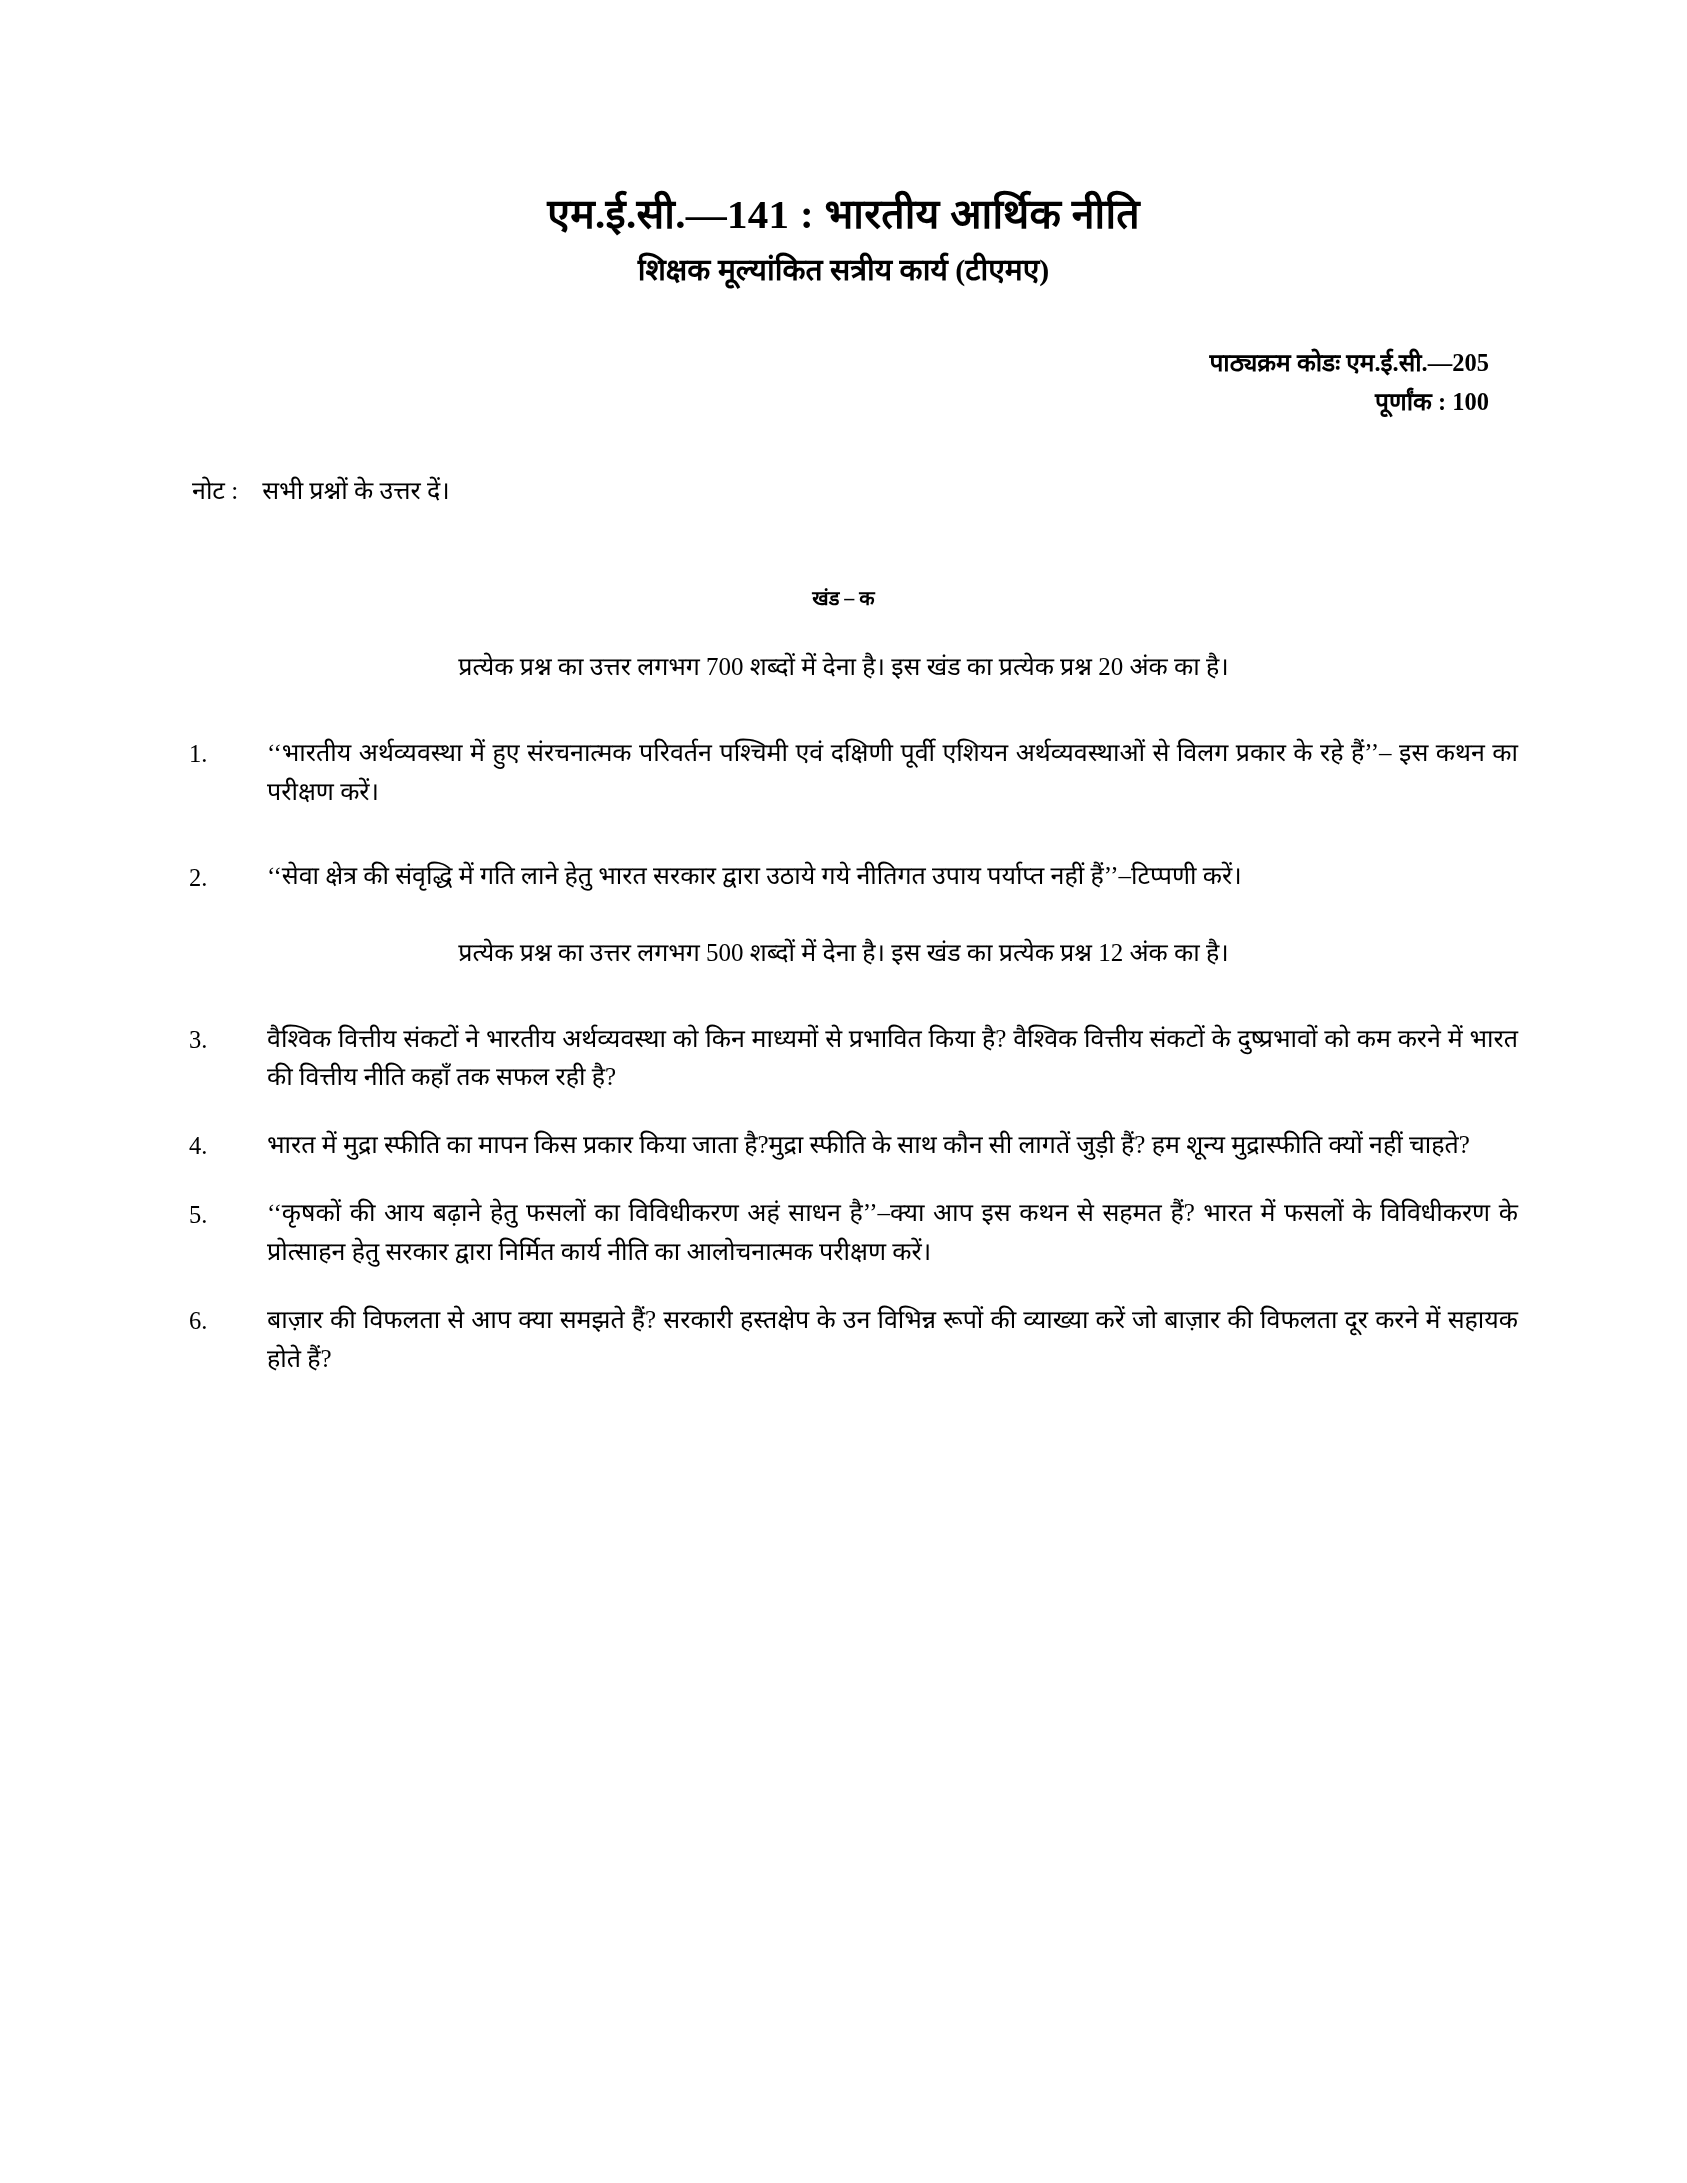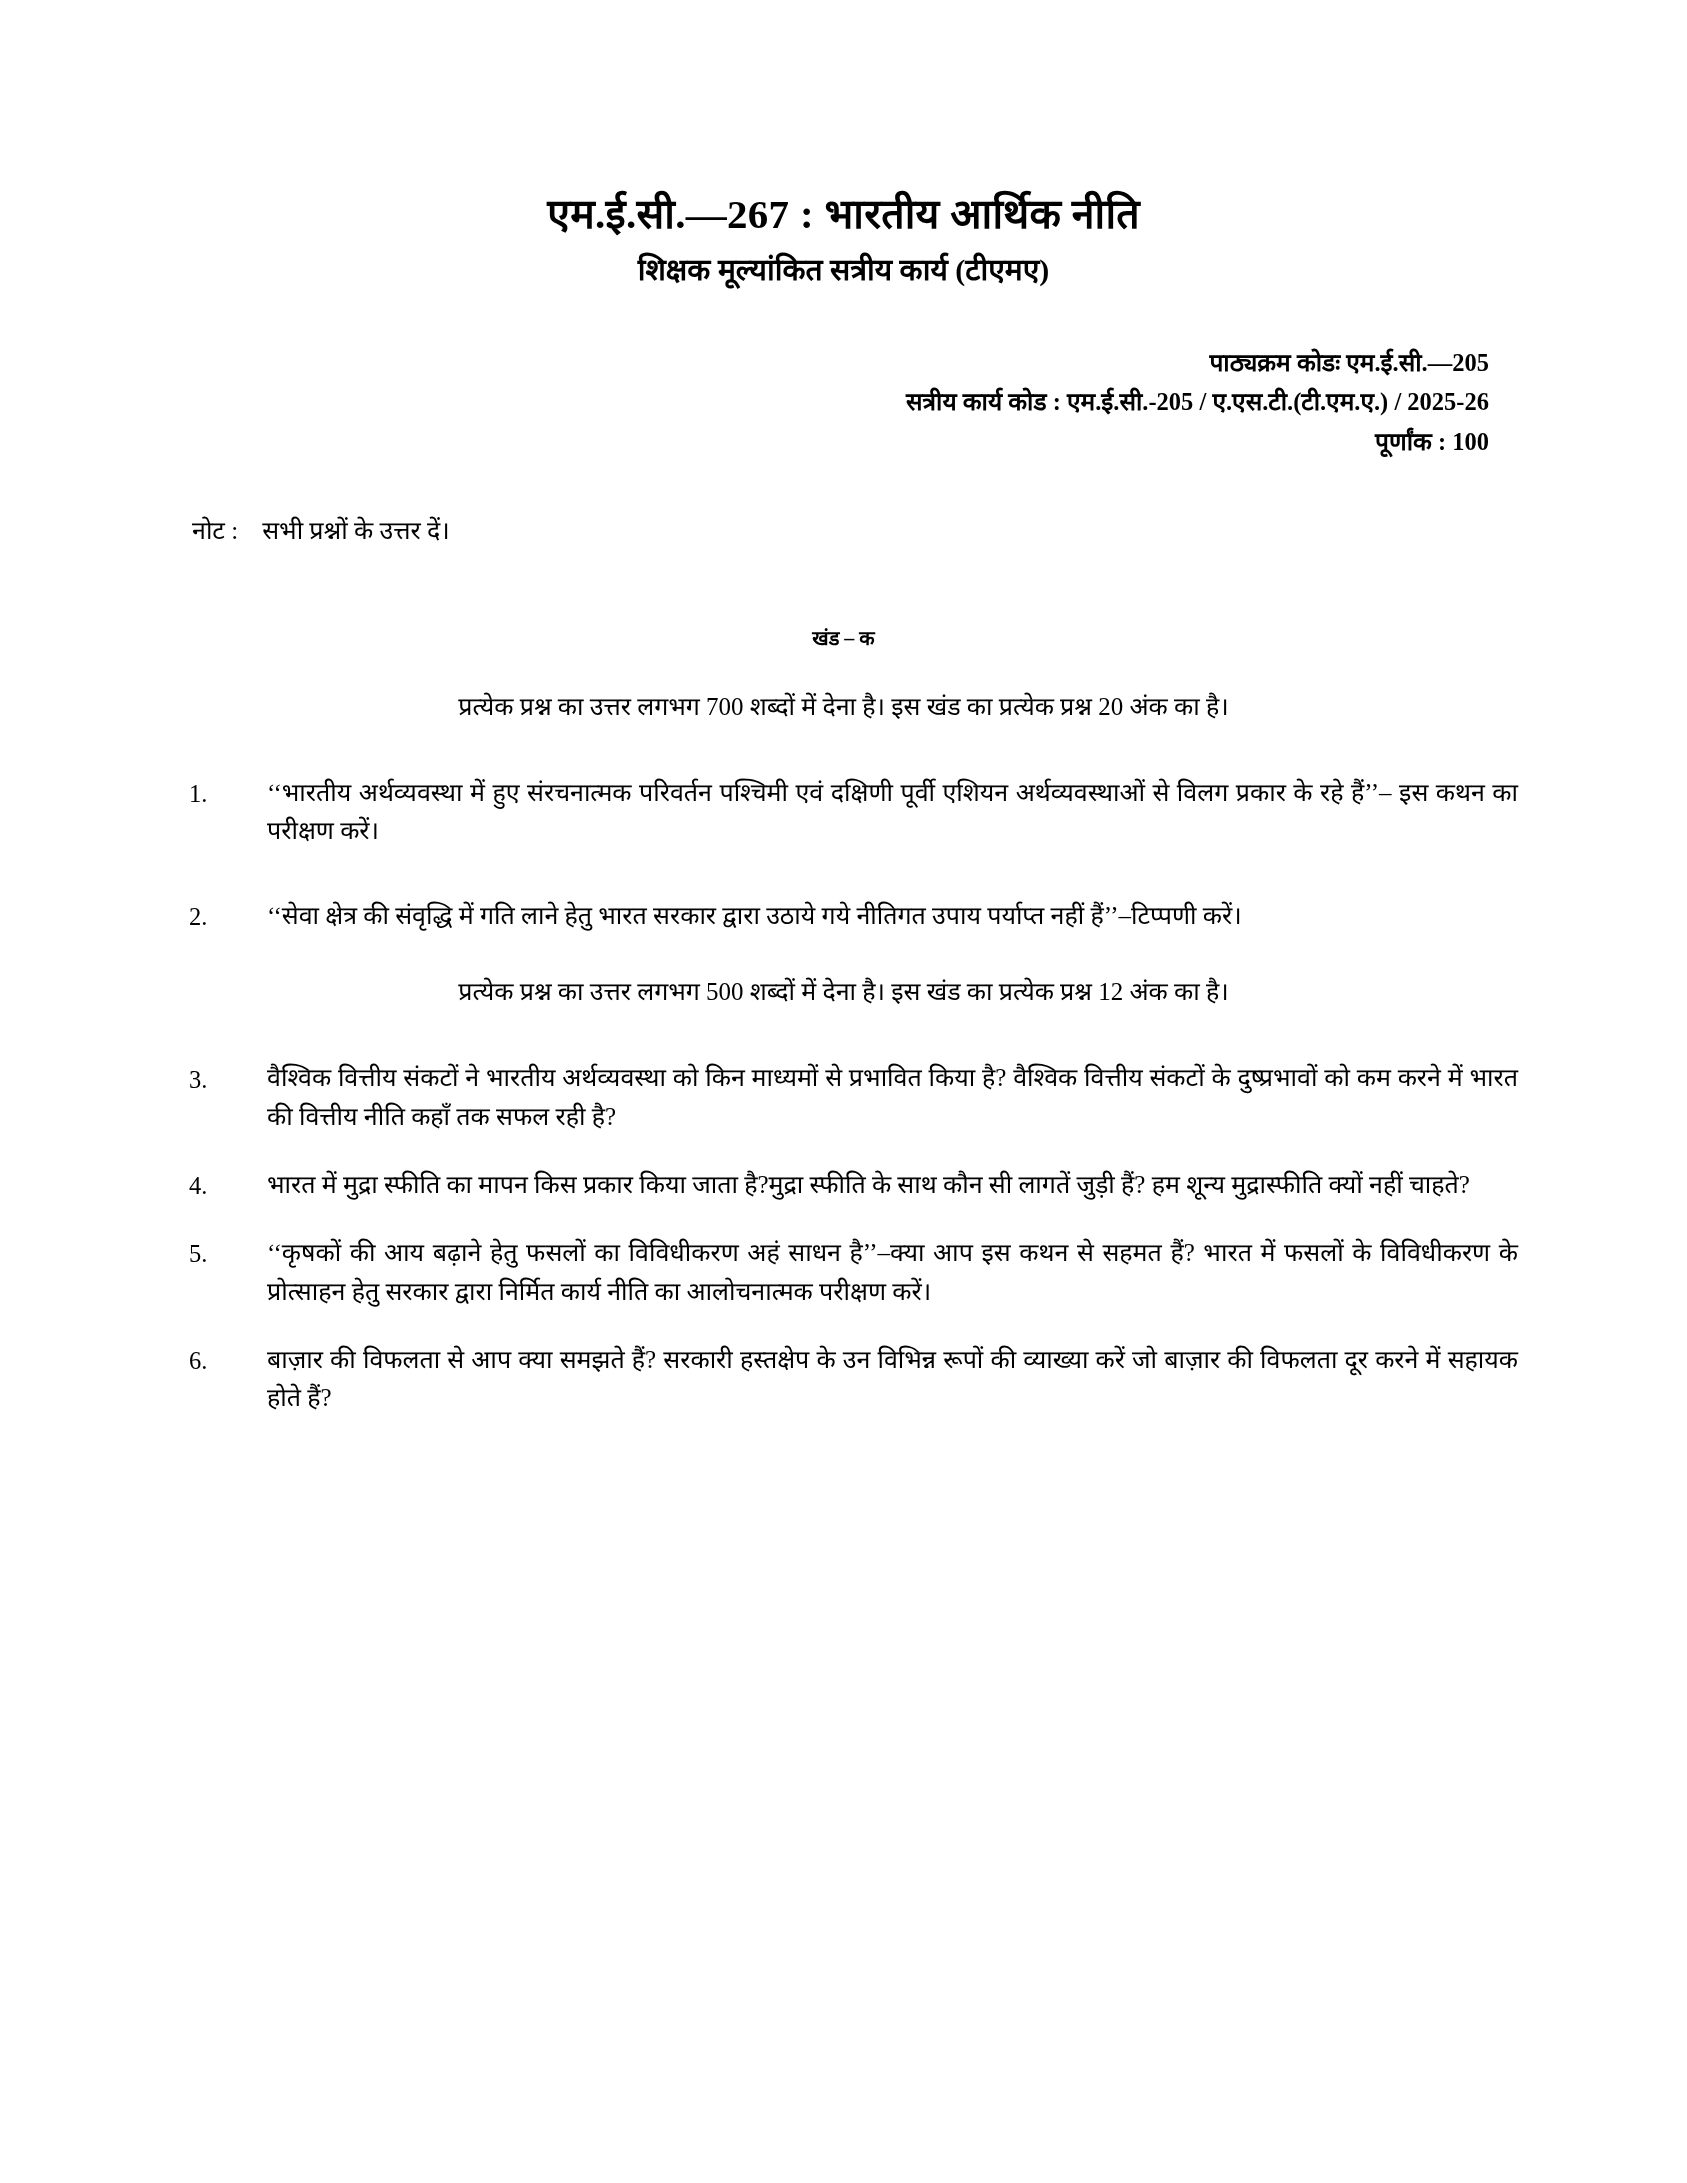--- a/index.html
+++ b/index.html
@@ -107,26 +107,25 @@
     text-justify: inter-word;
   }
 
   .gap-a { height: 17px; }
 </style>
 </head>
 <body>
 
 <div class="page">
 
-  <div class="doc-title">एम.ई.सी.—267 : भारतीय आर्थिक नीति</div>
+  <div class="doc-title">एम.ई.सी.—141 : भारतीय आर्थिक नीति</div>
   <div class="doc-subtitle">शिक्षक मूल्यांकित सत्रीय कार्य (टीएमए)</div>
 
   <div class="meta-block">
     <div class="meta-line">पाठ्यक्रम कोडः एम.ई.सी.—205</div>
-    <div class="meta-line">सत्रीय कार्य कोड : एम.ई.सी.-205 / ए.एस.टी.(टी.एम.ए.) / 2025-26</div>
     <div class="meta-line">पूर्णांक : 100</div>
   </div>
 
   <div class="note-row">
     <div class="note-label">नोट :</div>
     <div class="note-text">सभी प्रश्नों के उत्तर दें।</div>
   </div>
 
   <div class="section-heading">खंड – क</div>
   <div class="section-instruction">प्रत्येक प्रश्न का उत्तर लगभग 700 शब्दों में देना है। इस खंड का प्रत्येक प्रश्न 20 अंक का है।</div>

